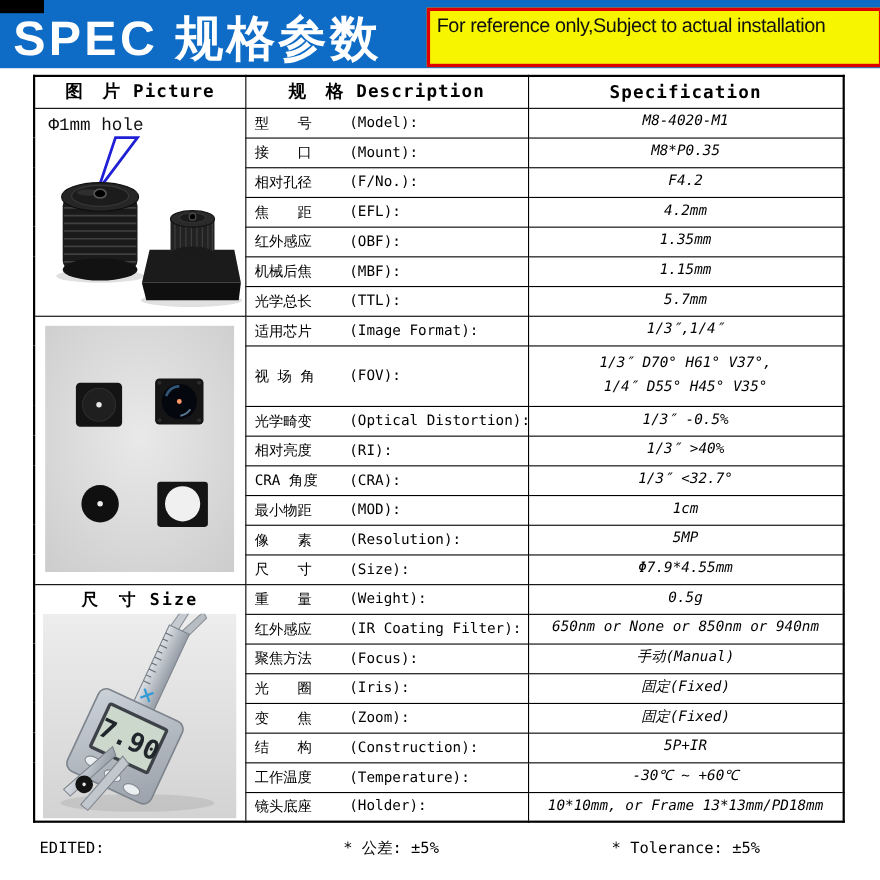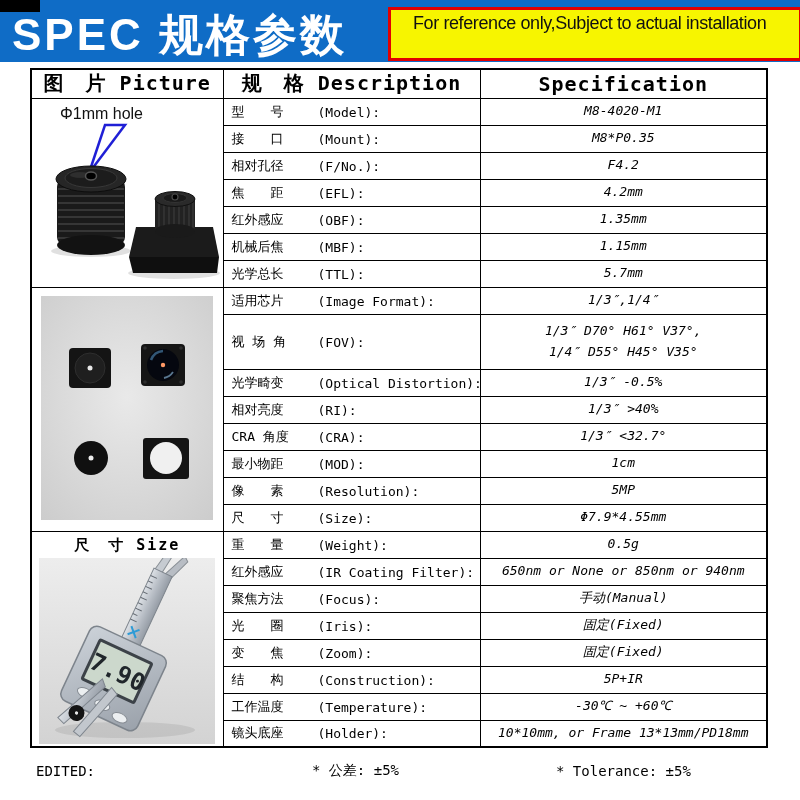--- a/index.html
+++ b/index.html
@@ -7,39 +7,39 @@
        font-family:"DejaVu Sans Mono","Liberation Mono",monospace;color:#000;}
 
   
   .header-band{position:absolute;left:0;top:0;width:800px;height:62px;background:#0f6cc6;}
   .corner-patch{position:absolute;left:0;top:0;width:40px;height:12px;background:#000;}
   .band-title{position:absolute;left:12px;top:6px;font-family:"Liberation Sans","DejaVu Sans",sans-serif;
               font-weight:bold;font-size:44px;letter-spacing:3px;color:#ffffff;white-space:nowrap;}
   .notice-box{position:absolute;left:388px;top:7px;width:396px;height:46px;background:#f7f500;
               border:3px solid #e10000;padding:2px 6px 0 6px;line-height:1.25;}
   .notice-cn{font-family:"Liberation Sans","DejaVu Sans",sans-serif;font-size:17px;color:#111;}
-  .notice-en{font-family:"Liberation Sans","DejaVu Sans",sans-serif;font-size:18px;color:#111;letter-spacing:-0.4px;white-space:nowrap;margin-left:16px;}
+  .notice-en{font-family:"Liberation Sans","DejaVu Sans",sans-serif;font-size:18px;color:#111;letter-spacing:-0.4px;white-space:nowrap;}
 
   
   .spec-table{position:absolute;left:30px;top:68px;border-collapse:collapse;table-layout:fixed;
               width:736px;font-size:13px;}
   .spec-table td,.spec-table th{border:1px solid #000;padding:0;overflow:hidden;}
   .spec-table{border:2px solid #000;}
   .spec-table tr{height:27px;}
   .spec-table tr.head-row{height:29px;}
   .spec-table tr.tall-row{height:55px;}
-  th.col-head{font-weight:bold;font-size:20px;text-align:center;letter-spacing:1px;}
+  th.col-head{font-weight:bold;font-size:16px;text-align:center;letter-spacing:1px;}
   td.desc-cell{padding-left:8px;white-space:nowrap;}
   td.desc-cell .cn{display:inline-block;width:86px;vertical-align:middle;}
   td.desc-cell .en{vertical-align:middle;}
   td.spec-cell{text-align:center;white-space:pre-line;line-height:1.6;font-style:italic;}
   td.pic-cell{vertical-align:top;text-align:center;}
   .pic-label{font-weight:bold;font-size:15px;letter-spacing:2px;padding-top:4px;}
-  .hole-label{font-family:Liberation Sans, sans-serif;font-size:16px;color:#111;
-              padding-top:6px;padding-left:28px;text-align:left;}
+  .hole-label{font-family:Liberation Mono, monospace;font-size:16px;color:#111;
+              padding-top:6px;padding-left:12px;text-align:left;}
   .photo-wrap{display:block;margin:0 auto;}
 
   
   .footer-edited{position:absolute;left:36px;top:763px;font-size:14px;}
   .footer-tol-cn{position:absolute;left:312px;top:762px;font-size:14px;}
   .footer-tol-en{position:absolute;left:556px;top:763px;font-size:14px;}
 </style>
 </head>
 <body>
 

